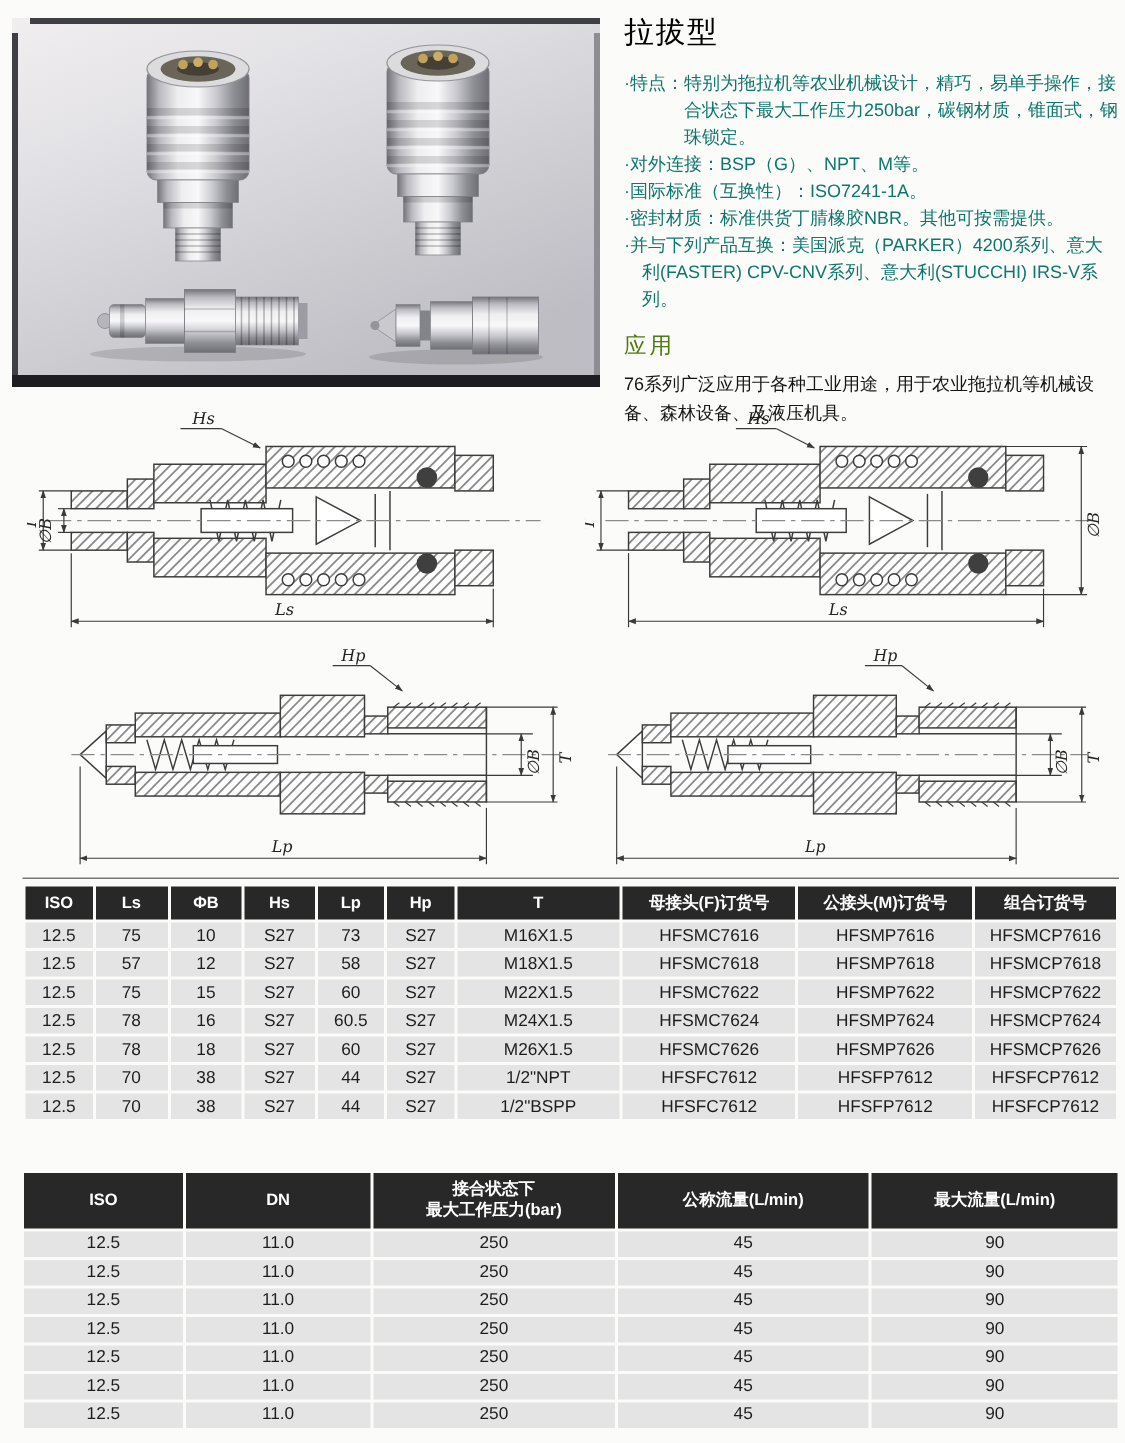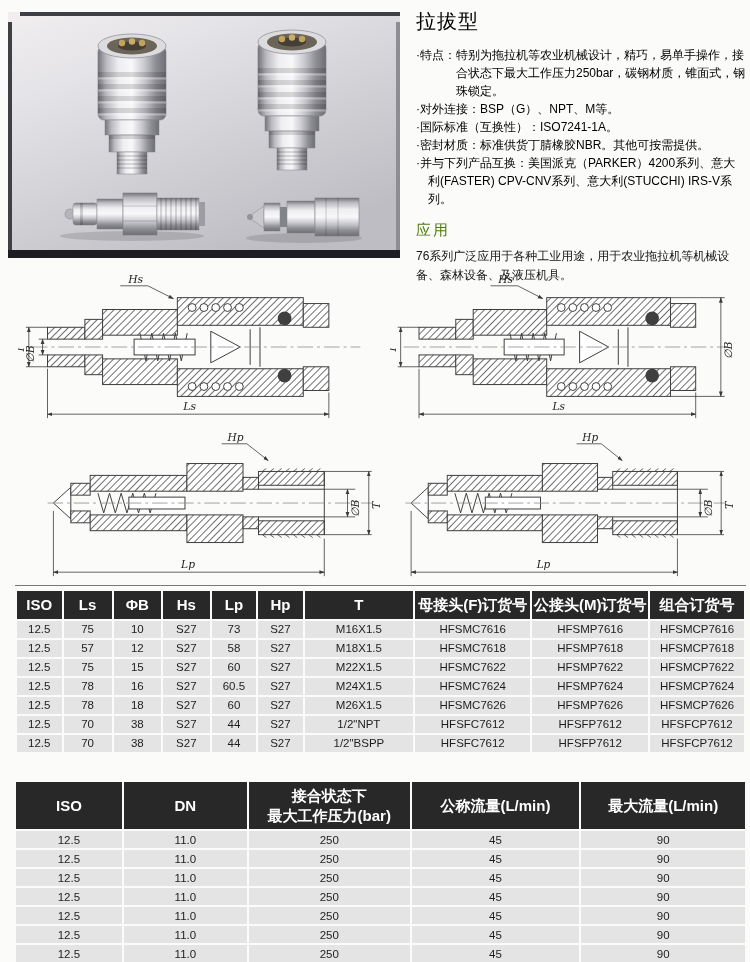--- a/index.html
+++ b/index.html
@@ -5,21 +5,21 @@
   html,body{margin:0;padding:0;background:#ffffff;}
   #page{position:relative;width:750px;height:962px;overflow:hidden;background:#fbfbf9;
         font-family:"Liberation Sans",sans-serif;color:#141414;}
 
   
   .photo{position:absolute;left:8px;top:12px;width:392px;height:246px;}
 
   
   .intro{position:absolute;left:416px;top:8px;width:330px;}
   .title-row{display:flex;gap:30px;font-size:20px;font-weight:normal;letter-spacing:1px;color:#000;}
-  .bullets{margin-top:11px;font-size:12px;line-height:1.5;color:#000000;}
+  .bullets{margin-top:11px;font-size:12px;line-height:1.5;color:#0f766e;}
   .bullet{display:flex;align-items:flex-start;}
   .bullet .pfx{white-space:nowrap;flex:none;}
   .bullet.hang{display:block;padding-left:12px;text-indent:-12px;}
   .app-head{margin-top:13px;font-size:15px;color:#4d7c0f;letter-spacing:2px;}
   .app-text{margin-top:7px;font-size:12px;line-height:1.6;color:#151515;}
 
   
   .drw{position:absolute;}
   #d1{left:18px;top:270px;width:362px;height:158px;}
   #d2{left:390px;top:270px;width:356px;height:158px;}
@@ -27,21 +27,21 @@
   #d4{left:394px;top:428px;width:350px;height:158px;}
   .dim{stroke:#3a3a3a;stroke-width:0.8;fill:none;}
   .dlab{font-family:"DejaVu Serif",serif;font-style:italic;font-size:11px;fill:#222;stroke:none;}
   .geom{stroke:#3c3c3c;stroke-width:1;}
 
   
   .t-rule{position:absolute;left:15px;top:585px;width:731px;height:1px;background:#777;}
   table{position:absolute;border-collapse:separate;border-spacing:2px;table-layout:fixed;}
   .t1{left:15px;top:589px;width:731px;}
   .t2{left:14px;top:780px;width:733px;}
-  th{background:#282828;color:#fff;font-size:15px;font-weight:bold;text-align:center;
+  th{background:#282828;color:#fff;font-size:11px;font-weight:bold;text-align:center;
      white-space:pre-line;line-height:1.3;padding:4px 1px;}
   td{background:#e4e4e4;color:#1d1d1d;font-size:11.5px;text-align:center;padding:2.5px 1px;}
   .t1 th:nth-child(1){width:6%}   .t1 th:nth-child(2){width:6.5%}
   .t1 th:nth-child(3){width:6.4%} .t1 th:nth-child(4){width:6.3%}
   .t1 th:nth-child(5){width:6%}   .t1 th:nth-child(6){width:6%}
   .t1 th:nth-child(7){width:15%}  .t1 th:nth-child(8){width:16%}
   .t1 th:nth-child(9){width:16%}
   .t2 th:nth-child(1){width:14.4%} .t2 th:nth-child(2){width:16.8%}
   .t2 th:nth-child(3){width:22%}   .t2 th:nth-child(4){width:23%}
 </style>

